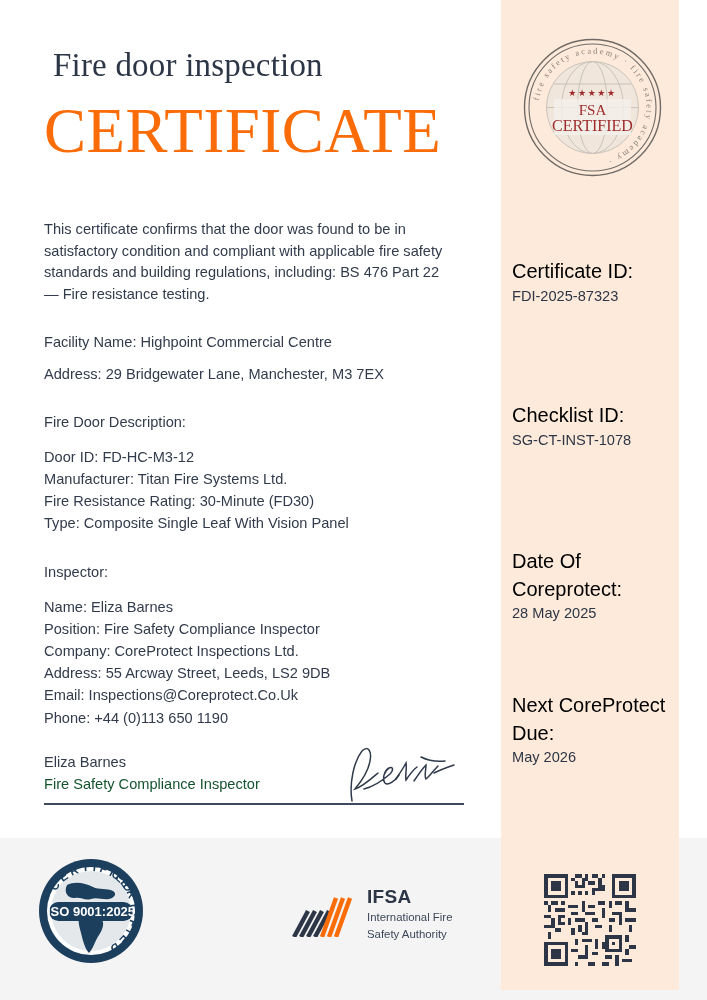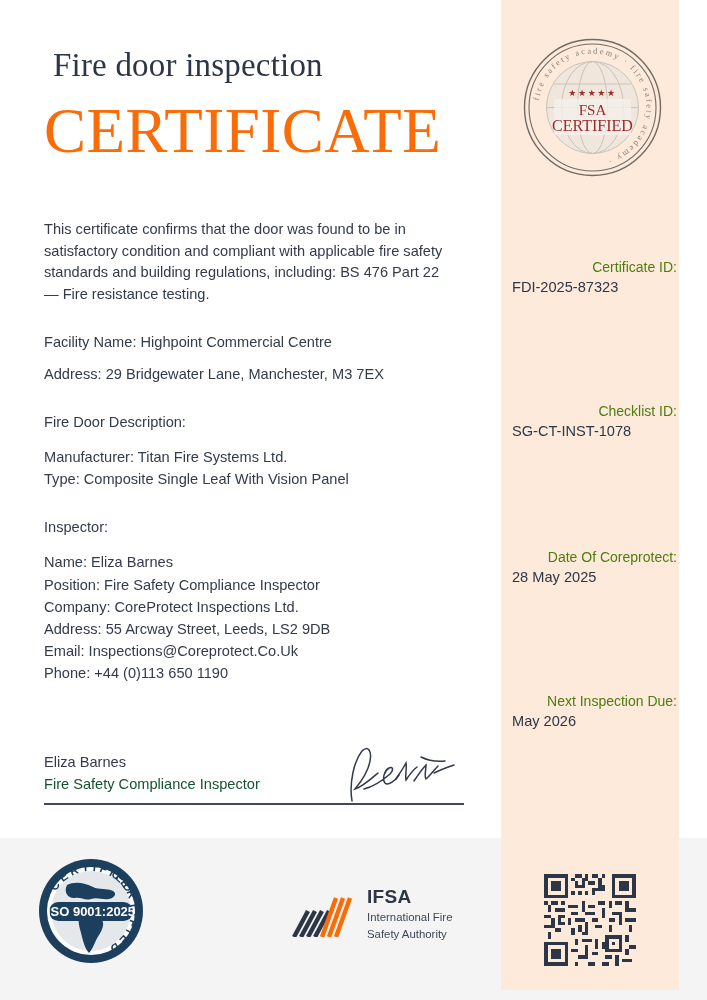--- a/index.html
+++ b/index.html
@@ -126,24 +126,23 @@
     pointer-events: none;
   }
 
   
   .meta {
     position: absolute;
     left: 512px;
     width: 165px;
   }
   .meta-label {
-    font-size: 14px;
+    font-size: 20px;
     line-height: 1.38;
-    color: #4d7c0f;
-    text-align: right;
+    color: #000000;
   }
   .meta-value {
     font-size: 14.6px;
     line-height: 1.38;
     color: #2d3646;
   }
 
   
   .seal {
     position: absolute;
@@ -232,21 +231,23 @@
 
     <p class="intro">This certificate confirms that the door was found to be in satisfactory condition and compliant with applicable fire safety standards and building regulations, including: BS 476 Part 22 — Fire resistance testing.</p>
 
     <div class="block">
       <div class="line spaced">Facility Name: Highpoint Commercial Centre</div>
       <div class="line">Address: 29 Bridgewater Lane, Manchester, M3 7EX</div>
     </div>
 
     <div class="block">
       <div class="sec-head">Fire Door Description:</div>
+      <div class="line">Door ID: FD-HC-M3-12</div>
       <div class="line">Manufacturer: Titan Fire Systems Ltd.</div>
+      <div class="line">Fire Resistance Rating: 30-Minute (FD30)</div>
       <div class="line">Type: Composite Single Leaf With Vision Panel</div>
     </div>
 
     <div class="block">
       <div class="sec-head">Inspector:</div>
       <div class="line">Name: Eliza Barnes</div>
       <div class="line">Position: Fire Safety Compliance Inspector</div>
       <div class="line">Company: CoreProtect Inspections Ltd.</div>
       <div class="line">Address: 55 Arcway Street, Leeds, LS2 9DB</div>
       <div class="line">Email: Inspections@Coreprotect.Co.Uk</div>
@@ -280,21 +281,21 @@
     <div class="meta-label">Checklist ID:</div>
     <div class="meta-value">SG-CT-INST-1078</div>
   </div>
 
   <div class="meta" style="top:548px;">
     <div class="meta-label">Date Of Coreprotect:</div>
     <div class="meta-value">28 May 2025</div>
   </div>
 
   <div class="meta" style="top:692px;">
-    <div class="meta-label">Next Inspection Due:</div>
+    <div class="meta-label">Next CoreProtect Due:</div>
     <div class="meta-value">May 2026</div>
   </div>
 
   <div class="iso-badge">
     <svg viewBox="0 0 108 108" width="108" height="108">
       <defs>
         <path id="isoTop" d="M 54 54 m -40 0 a 40 40 0 1 1 80 0"></path>
         <path id="isoBot" d="M 54 94 a 40 40 0 0 1 0 -80" transform="rotate(180 54 54)"></path>
         <clipPath id="isoClip">
             <circle cx="54" cy="54" r="44"></circle>

